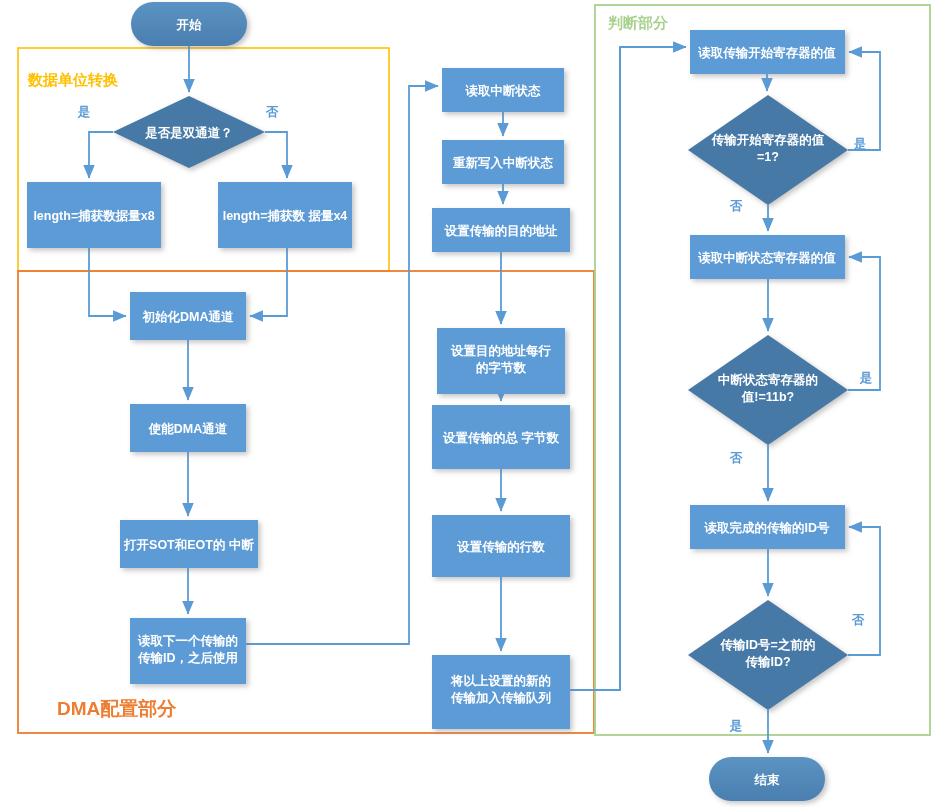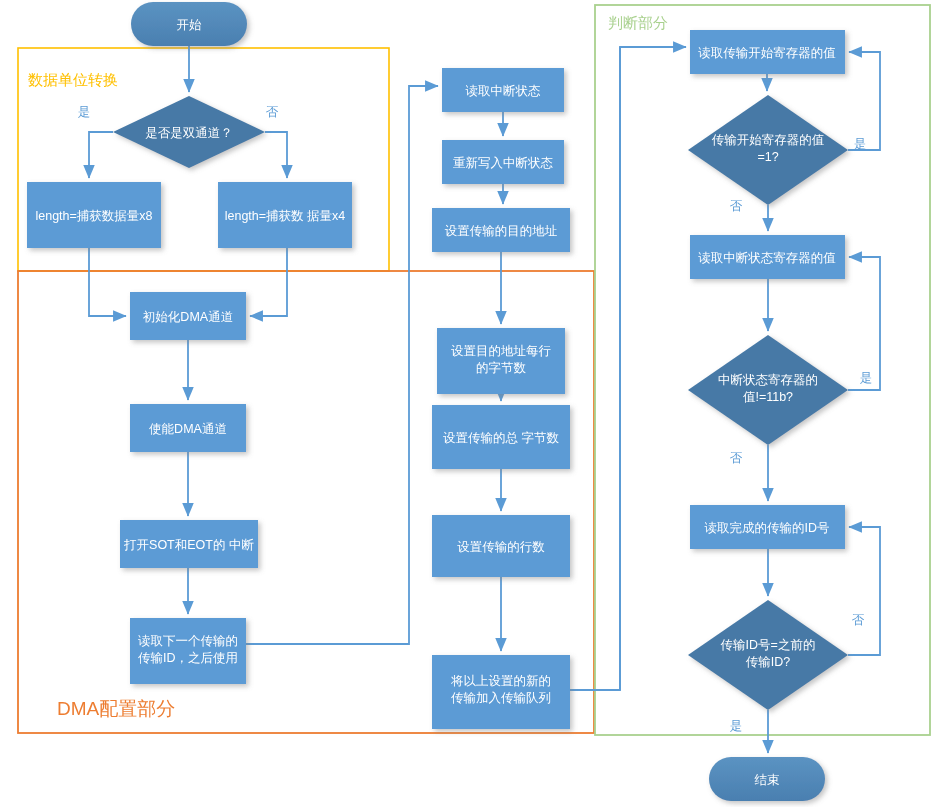--- a/index.html
+++ b/index.html
@@ -1,18 +1,18 @@
 <!DOCTYPE html>
 <html><head>
 <meta charset="utf-8">
 <style>
   html,body{margin:0;padding:0;background:#ffffff;}
   body{width:941px;height:807px;overflow:hidden;
        font-family:"Liberation Sans","DejaVu Sans",sans-serif;}
-  #stage{position:relative;width:903px;height:807px;}
+  #stage{position:relative;width:903px;height:807px;font-weight:bold;}
   svg.flow{position:absolute;left:0;top:0;width:941px;height:807px;}
   .nodeText{fill:#ffffff;font-size:12.5px;font-family:"Liberation Sans","DejaVu Sans",sans-serif;}
   .edgeLabel{fill:#5b9bd5;font-size:12.5px;font-family:"Liberation Sans","DejaVu Sans",sans-serif;}
   .groupLabel{font-size:15px;font-family:"Liberation Sans","DejaVu Sans",sans-serif;}
   .groupLabel.big{font-size:19px;}
 </style>
 </head>
 <body>
 
 <div id="stage">

